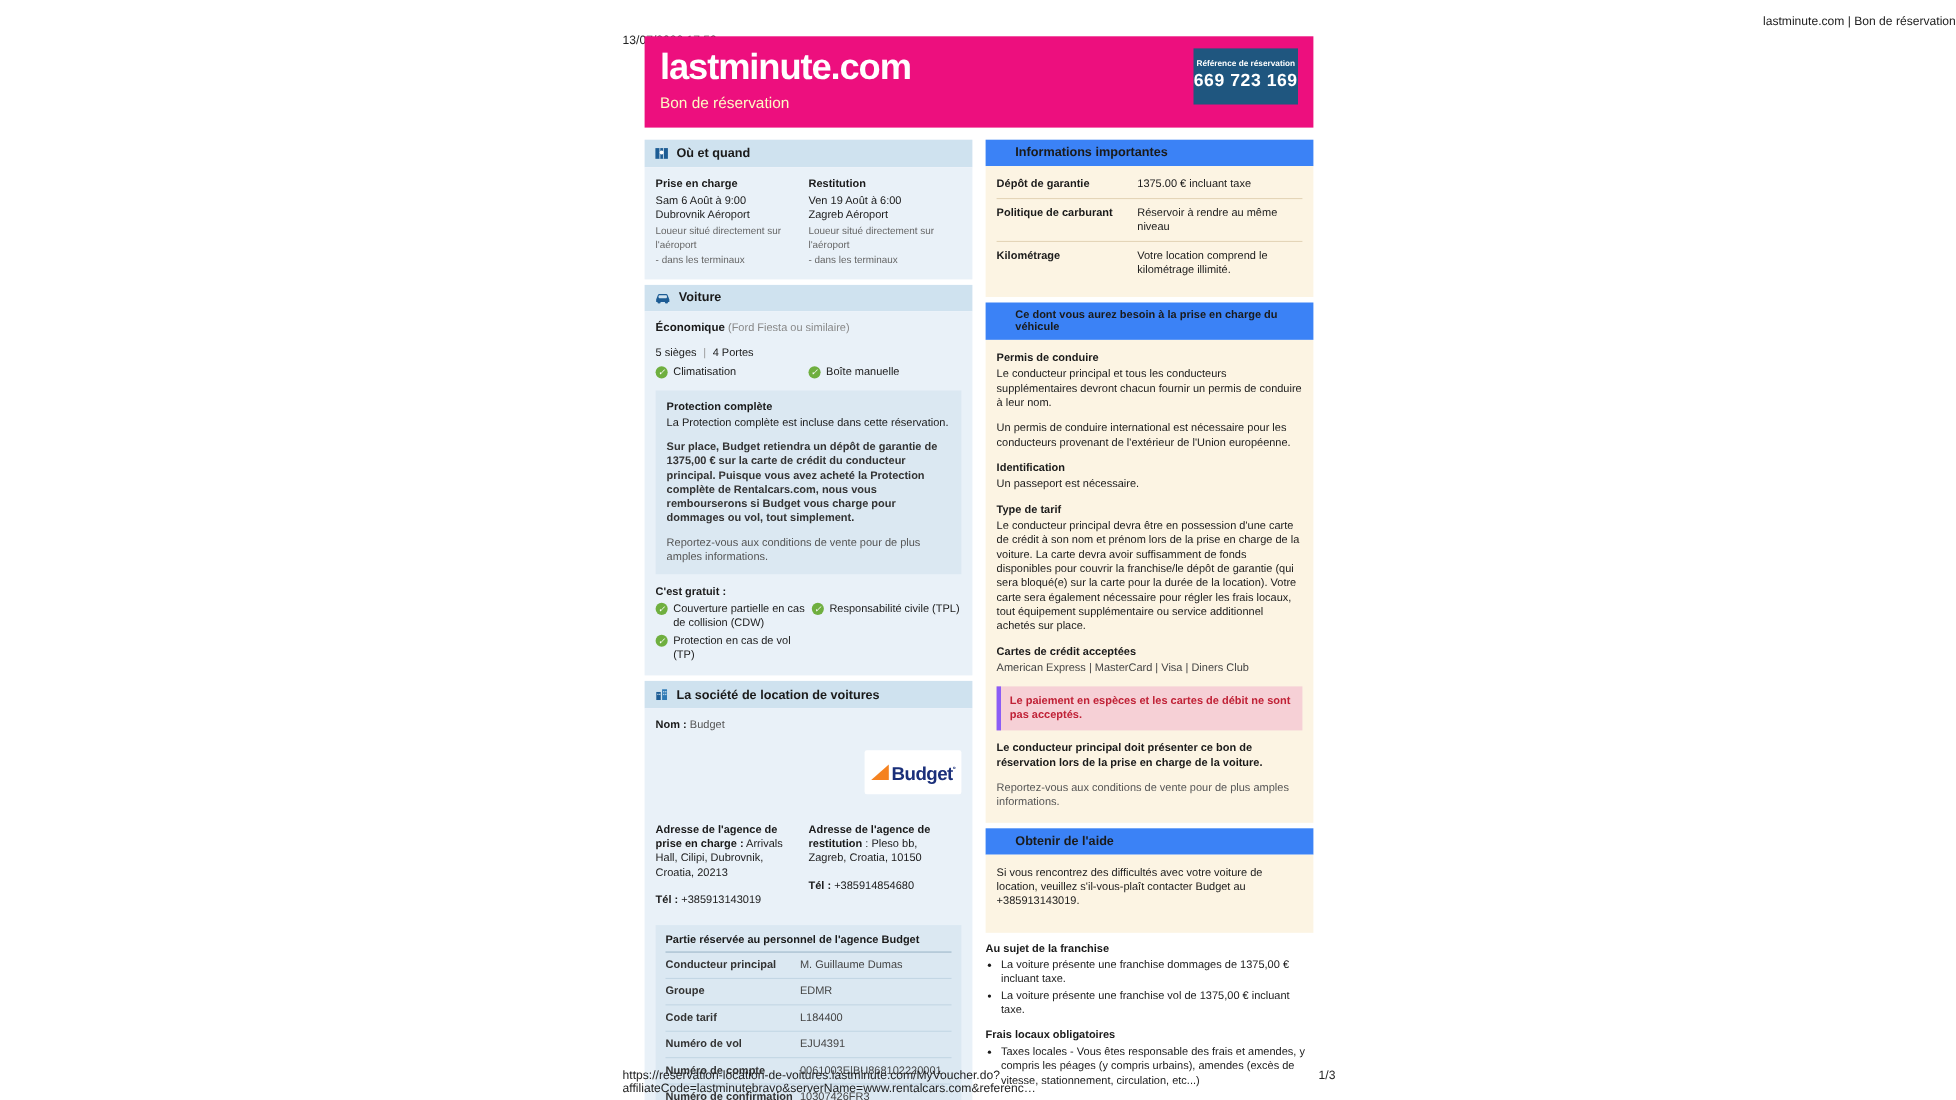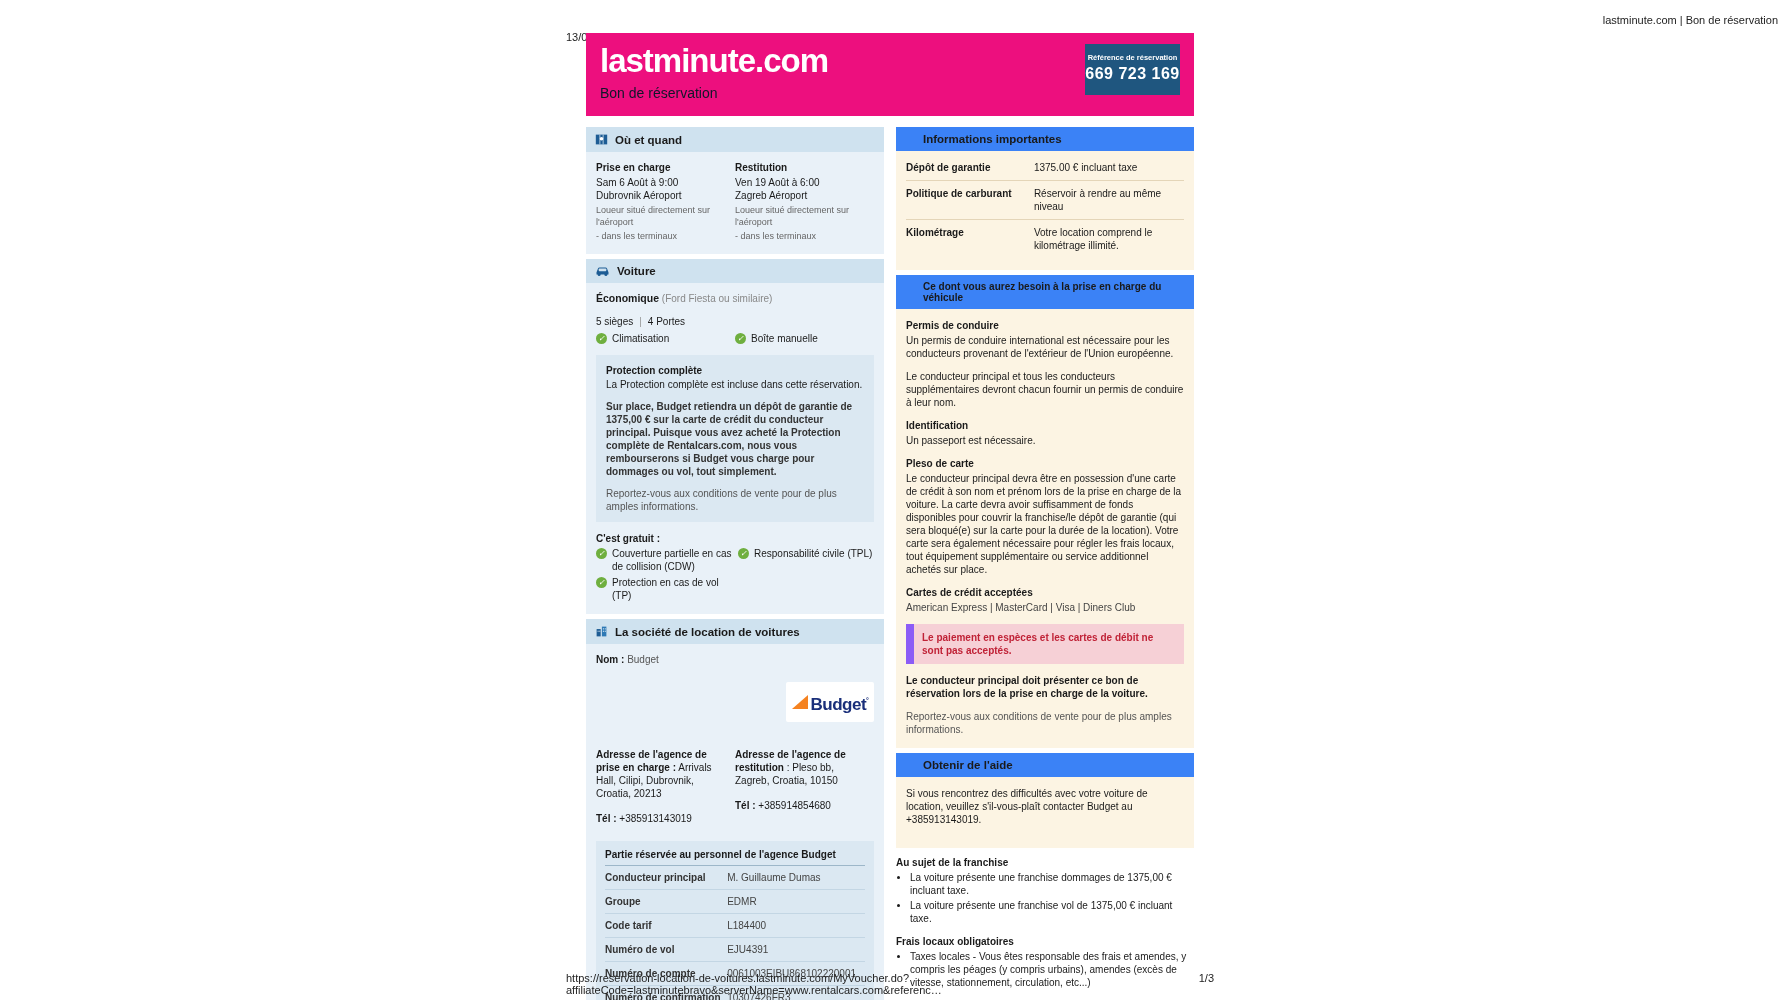--- a/index.html
+++ b/index.html
@@ -9,21 +9,21 @@
   
   .print-ts { position:absolute; top:31px; left:566px; font-size:11px; color:#222; }
   .print-title { position:absolute; top:14px; left:0; width:100%; text-align:right; font-size:11px; color:#222; }
   .print-footer { position:absolute; top:972px; left:566px; width:648px; display:flex; justify-content:center; font-size:11px; color:#222; }
 
   .doc { position:absolute; left:586px; top:33px; width:608px; }
 
   
   .banner { position:relative; background:#ED0F7E; height:83px; padding:10px 14px; }
   .logo { color:#fff; font-size:33px; font-weight:bold; letter-spacing:-1px; line-height:36px; }
-  .banner-sub { color:#0f172a; font-size:14px; margin-top:6px; }
+  .banner-sub { color:#fef9c3; font-size:14px; margin-top:6px; }
   .refbox { position:absolute; top:11px; right:14px; width:95px; height:51px; background:#1F567F; color:#fff; text-align:center; padding-top:9px; }
   .refbox .lbl { font-size:7.5px; font-weight:bold; }
   .refbox .num { font-size:16px; font-weight:bold; margin-top:3px; letter-spacing:0.5px; }
 
   .columns { display:flex; gap:12px; margin-top:11px; align-items:flex-start; }
   .col { width:298px; }
 
   
   .sec { margin-bottom:5px; }
   .sec-hdr { background:#cfe2ef; padding:6px 9px; font-size:11.5px; font-weight:bold; display:flex; align-items:center; gap:7px; }
@@ -77,21 +77,21 @@
 
   .info-row { display:flex; border-bottom:1px solid #e4d5b8; padding:6px 0; }
   .info-row:last-child { border-bottom:none; }
   .info-row .k { width:46%; font-weight:bold; }
   .info-row .v { width:54%; }
 
   .sec-body-b h4 { font-size:10px; margin-bottom:2px; }
   .sec-body-b p { margin-bottom:10px; }
   .cards-line { color:#444; margin-bottom:10px; }
 
-  .alert { background:#f6d0d6; border-left:8px solid #8b5cf6; color:#c02237; font-weight:bold; padding:7px 8px; margin-bottom:10px; }
+  .alert { background:#f6d0d6; border-left:4px solid #8b5cf6; color:#c02237; font-weight:bold; padding:7px 8px; margin-bottom:10px; }
 
   .plain { font-size:10px; line-height:13px; margin-top:8px; }
   .plain h4 { font-size:10px; margin-bottom:2px; }
   .plain ul { margin:0 0 10px 14px; }
   .plain li { margin-bottom:2px; }
 </style>
 </head>
 <body>
 
 <div class="page">
@@ -279,25 +279,25 @@
                 <span class="k">Kilométrage</span>
                 <span class="v">Votre location comprend le kilométrage illimité.</span>
               </div>
           </div>
         </div>
 
         <div class="sec">
           <div class="sec-hdr-b small">Ce dont vous aurez besoin à la prise en charge du véhicule</div>
           <div class="sec-body-b">
             <h4>Permis de conduire</h4>
+            <p>Le conducteur principal et tous les conducteurs supplémentaires devront chacun fournir un permis de conduire à leur nom.</p>
             <p>Un permis de conduire international est nécessaire pour les conducteurs provenant de l'extérieur de l'Union européenne.</p>
-            <p>Le conducteur principal et tous les conducteurs supplémentaires devront chacun fournir un permis de conduire à leur nom.</p>
             <h4>Identification</h4>
             <p>Un passeport est nécessaire.</p>
-            <h4>Pleso de carte</h4>
+            <h4>Type de tarif</h4>
             <p>Le conducteur principal devra être en possession d'une carte de crédit à son nom et prénom lors de la prise en charge de la voiture. La carte devra avoir suffisamment de fonds disponibles pour couvrir la franchise/le dépôt de garantie (qui sera bloqué(e) sur la carte pour la durée de la location). Votre carte sera également nécessaire pour régler les frais locaux, tout équipement supplémentaire ou service additionnel achetés sur place.</p>
             <h4>Cartes de crédit acceptées</h4>
             <div class="cards-line">American Express   |   MasterCard   |   Visa   |   Diners Club</div>
             <div class="alert">Le paiement en espèces et les cartes de débit ne sont pas acceptés.</div>
             <p style="font-weight:bold;">Le conducteur principal doit présenter ce bon de réservation lors de la prise en charge de la voiture.</p>
             <p style="margin-bottom:0; color:#555;">Reportez-vous aux conditions de vente pour de plus amples informations.</p>
           </div>
         </div>
 
         <div class="sec">

